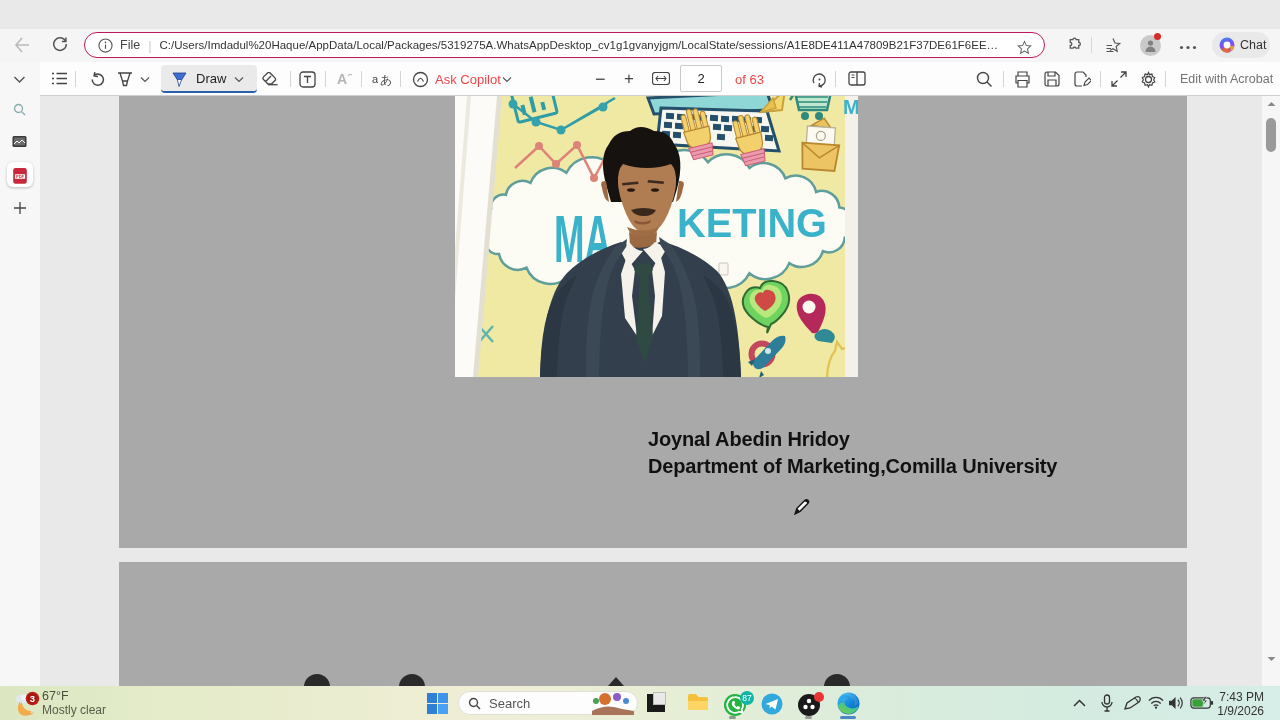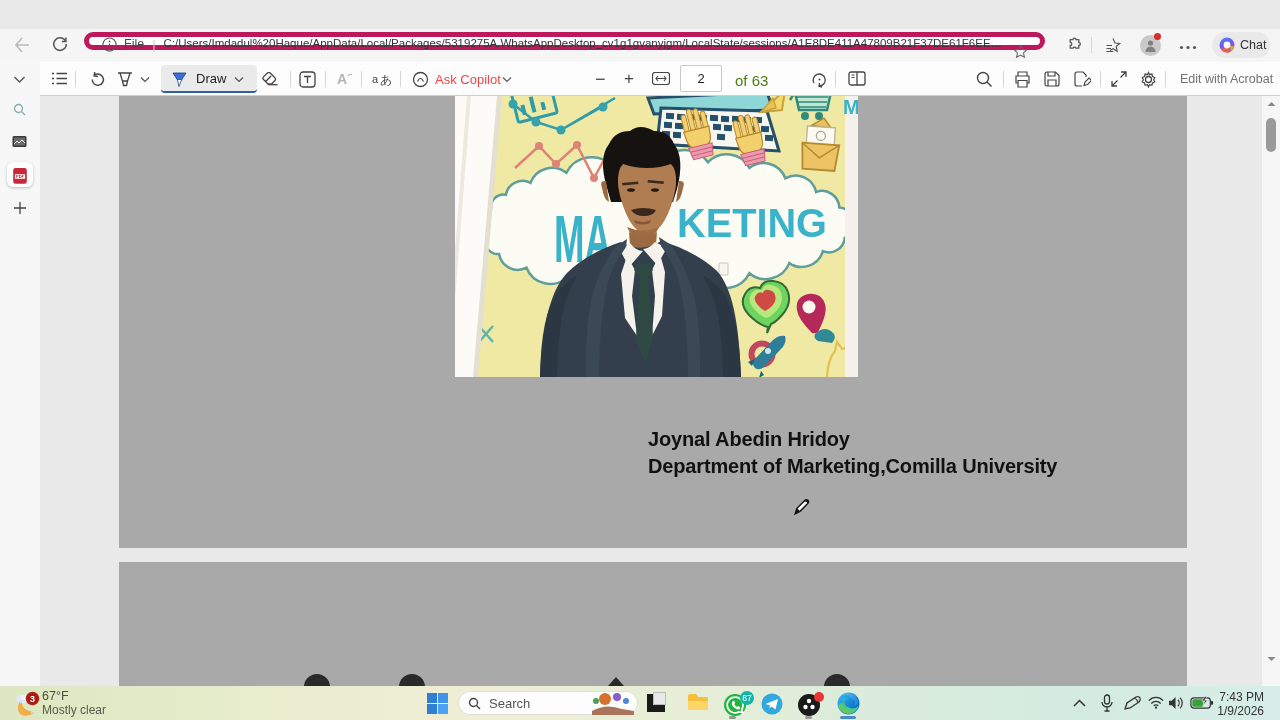--- a/index.html
+++ b/index.html
@@ -7,21 +7,21 @@
   #stage { position:relative; width:1280px; height:720px; background:#e9e9e9; }
   .abs { position:absolute; }
 
   
   #titlebar { left:0; top:0; width:1280px; height:29px; background:#f5f5f5; }
   #tabtitle { left:554px; top:8px; font-size:11.5px; color:#3e3e3e; }
   .winbtn { top:0; width:40px; height:28px; display:flex; align-items:center; justify-content:center; color:#555; }
 
   
   #addrrow { left:0; top:29px; width:1280px; height:33px; background:#f5f5f5; }
-  #addrpill { left:84px; top:3px; width:961px; height:18px; background:#fff; border:5px solid #be185d; border-radius:14px; display:flex; align-items:flex-start; }
+  #addrpill { left:84px; top:3px; width:961px; height:26px; background:#fff; border:1px solid #be185d; border-radius:14px; display:flex; align-items:center; }
   #addrtext { font-size:11.5px; color:#333; white-space:nowrap; overflow:hidden; max-width:842px; text-overflow:ellipsis; }
 
   
   #toolbar { left:40px; top:62px; width:1240px; height:34px; background:#fdfdfd; border-bottom:1px solid #cfcfcf; }
   #sidebar { left:0; top:62px; width:40px; height:624px; background:#f7f7f7; }
 
   
   #content { left:40px; top:96px; width:1222px; height:590px; background:#e9e9e9; }
   #page1 { left:79px; top:0px; width:1068px; height:452px; background:#a9a9a9; }
   #page2 { left:79px; top:466px; width:1068px; height:124px; background:#a9a9a9; }
@@ -172,21 +172,21 @@
     <svg class="abs" style="left:462px;top:14px" width="10" height="7" viewBox="0 0 10 7">
         <path d="M1 1.5 L5 5.5 L9 1.5" fill="none" stroke="#555" stroke-width="1.2"></path>
       </svg>
     <div class="abs" style="left:555px;top:7px;font-size:18px;color:#444">−</div>
     <div class="abs" style="left:584px;top:7px;font-size:17px;color:#444">+</div>
     <svg class="abs" style="left:612px;top:10px" width="18" height="13" viewBox="0 0 18 13">
         <rect x="0.5" y="0.5" width="17" height="12" rx="2.5" fill="none" stroke="#444" stroke-width="1.2"></rect>
         <path d="M4 6.5 h10 M6 4 L4 6.5 L6 9 M12 4 L14 6.5 L12 9" stroke="#444" stroke-width="1.1" fill="none"></path>
       </svg>
     <div class="abs" style="left:640px;top:3px;width:42px;height:27px;background:#fff;border:1px solid #c9c9c9;border-radius:2px;text-align:center;font-size:13px;color:#222;line-height:26px">2</div>
-    <div class="abs" style="left:695px;top:10px;font-size:15px;color:#4d7c0f">of 63</div>
+    <div class="abs" style="left:695px;top:10px;font-size:13px;color:#ef4444">of 63</div>
     <svg class="abs" style="left:771px;top:9px" width="17" height="17" viewBox="0 0 17 17">
         <path d="M3 12 A6 6 0 1 1 8 15" fill="none" stroke="#444" stroke-width="1.3"></path>
         <path d="M8.5 12 L8 15.2 L11 16" fill="none" stroke="#444" stroke-width="1.3"></path>
         <circle cx="8.5" cy="8.5" r="1" fill="#444"></circle>
       </svg>
     <div class="abs" style="left:795px;top:9px;width:1px;height:16px;background:#d5d5d5"></div>
     <svg class="abs" style="left:808px;top:9px" width="18" height="16" viewBox="0 0 18 16">
         <rect x="1" y="1" width="16" height="13" rx="2" fill="none" stroke="#444" stroke-width="1.3"></rect>
         <line x1="9" y1="1" x2="9" y2="14" stroke="#444" stroke-width="1.3"></line>
         <path d="M3.5 4 h3 M3.5 6.5 h3" stroke="#444" stroke-width="1"></path>

